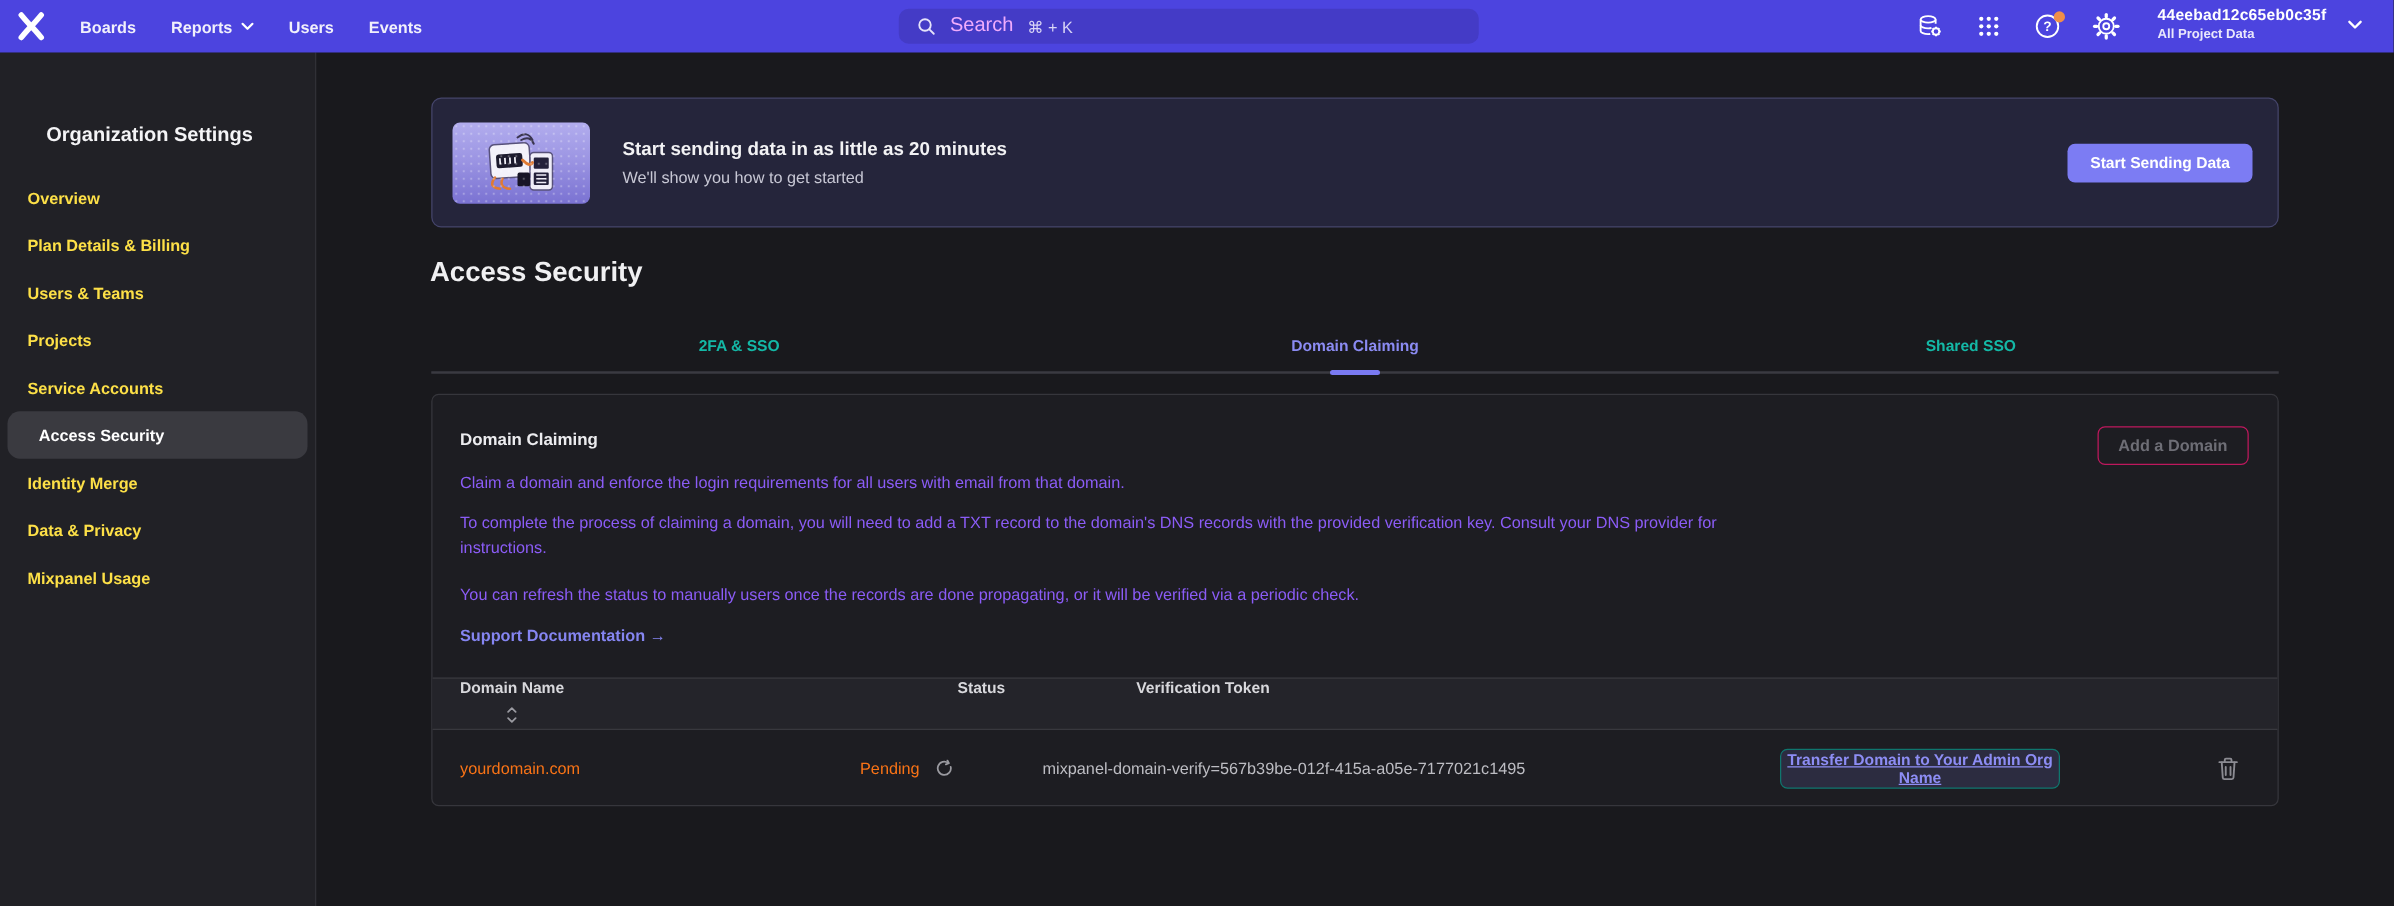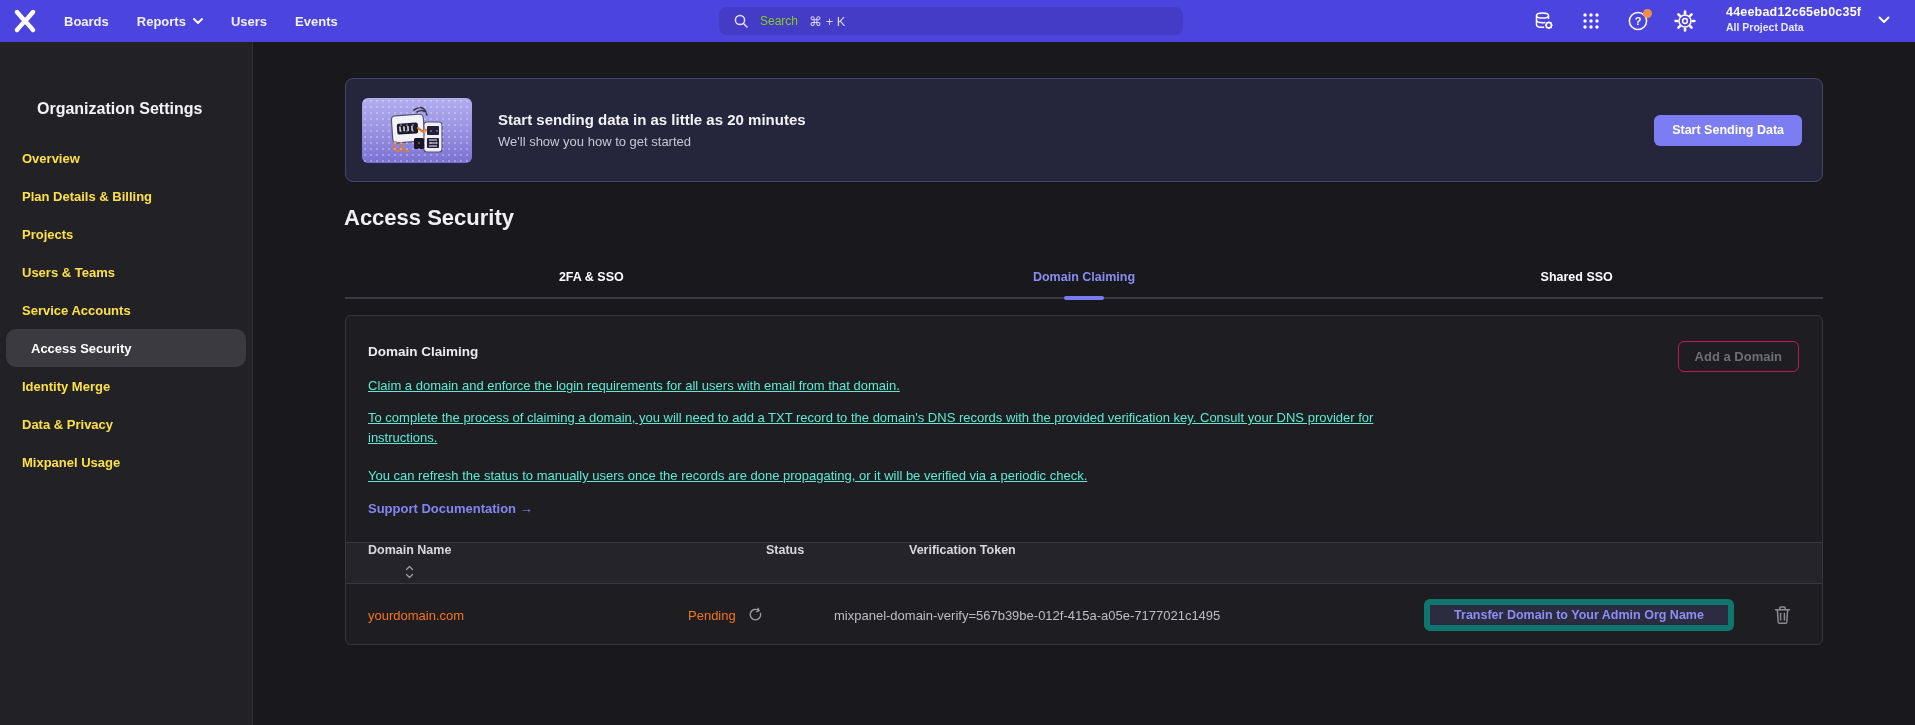--- a/index.html
+++ b/index.html
@@ -5,21 +5,21 @@
   * { margin:0; padding:0; box-sizing:border-box; }
   html,body { width:1915px; height:725px; background:#19191d; font-family:"Liberation Sans", sans-serif; overflow:hidden; }
   .stage { position:relative; width:1915px; height:725px; }
 
   
   .navbar { position:absolute; left:0; top:0; width:1915px; height:42px; background:#4c44df; display:flex; align-items:center; z-index:30; }
   .nav-logo { position:absolute; left:13px; top:9px; width:24px; height:24px; cursor:pointer; }
   .nav-links { position:absolute; left:64px; top:0; height:42px; display:flex; align-items:center; gap:28px; }
   .nav-link { color:#f1f0fb; font-size:13px; font-weight:600; display:flex; align-items:center; gap:7px; cursor:pointer; }
   .search-box { position:absolute; left:719px; top:7px; width:464px; height:28px; background:#443bc6; border-radius:8px; display:flex; align-items:center; padding-left:14px; gap:11px; cursor:text; }
-  .search-box .s-label { color:#84cc16; font-size:12px; }
+  .search-box .s-label { color:#f0abfc; font-size:16px; }
   .search-box .s-short { color:#d9d5f6; font-size:13px; }
   .nav-right { position:absolute; left:1533px; top:0; height:42px; display:flex; align-items:center; gap:25px; }
   .nav-icon { width:22px; height:22px; position:relative; display:flex; align-items:center; justify-content:center; cursor:pointer; }
   .badge-dot { position:absolute; top:-1px; right:-3px; width:9px; height:9px; border-radius:50%; background:#ef8e49; }
   .user-block { position:absolute; left:1726px; top:5px; cursor:pointer; }
   .user-id { color:#ffffff; font-size:12.5px; font-weight:700; letter-spacing:.2px; }
   .user-proj { color:#e9e7fb; font-size:10.5px; font-weight:700; margin-top:2px; }
   .user-caret { position:absolute; left:1878px; top:16px; cursor:pointer; }
 
   
@@ -35,47 +35,47 @@
            background:linear-gradient(180deg,#b2adee 0%, #9c95e3 45%, #7a72d2 100%); position:relative; }
   .thumb .dots { position:absolute; inset:0; background-image:radial-gradient(rgba(255,255,255,.28) 1px, transparent 1.2px); background-size:6px 6px; }
   .banner-text { margin-left:26px; }
   .banner-title { color:#f2f2f4; font-size:15px; font-weight:700; }
   .banner-sub { color:#c7c7d4; font-size:13px; margin-top:6px; }
   .banner-cta { margin-left:auto; height:31px; padding:0 18px; background:#7c7cf3; border:none; border-radius:6px; color:#ffffff; font-size:12.5px; font-weight:700; font-family:inherit; cursor:pointer; }
 
   
   .page-title { position:absolute; left:344px; top:205px; color:#f0f0f2; font-size:22px; font-weight:700; }
   .tabs { position:absolute; left:345px; top:256px; width:1478px; height:43px; border-bottom:2px solid #3a3a41; display:flex; }
-  .tab { flex:1; display:flex; align-items:center; justify-content:center; font-size:12.5px; font-weight:600; color:#ffffff; cursor:pointer; position:relative; }
+  .tab { flex:1; display:flex; align-items:center; justify-content:center; font-size:12.5px; font-weight:600; color:#14b8a6; cursor:pointer; position:relative; }
   .tab.active { color:#8b8bf2; }
   .tab.active .tab-ind { position:absolute; bottom:-3px; left:50%; transform:translateX(-50%); width:40px; height:4px; border-radius:2px; background:#7a7af2; }
 
   
   .card { position:absolute; left:345px; top:315px; width:1478px; height:330px; background:#1d1d22; border:1px solid #36363c; border-radius:6px; }
   .card-title { position:absolute; left:22px; top:28px; color:#ececef; font-size:13.5px; font-weight:600; }
   .add-btn { position:absolute; right:23px; top:25px; height:31px; padding:0 16px; background:transparent; border:1px solid #be185d; border-radius:6px; color:#6e6e76; font-size:13px; font-weight:600; font-family:inherit; cursor:default; }
-  .p { position:absolute; left:22px; color:#5eead4; font-size:13px; line-height:20px;text-decoration:underline; }
+  .p { position:absolute; left:22px; color:#8b5cf6; font-size:13px; line-height:20px; }
   .p1 { top:60px; }
   .p2 { top:92px; max-width:1072px; }
   .p3 { top:150px; }
   .doc-link { position:absolute; left:22px; top:185px; color:#8585f1; font-size:13px; font-weight:600; text-decoration:none; cursor:pointer; }
 
   .thead { position:absolute; left:0; top:226px; width:100%; height:42px; background:#24242a; border-top:1px solid #38383e; border-bottom:1px solid #38383e; }
   .th { position:absolute; top:0; height:42px; display:flex; align-items:center; gap:8px; color:#d8d8dc; font-size:12.5px; font-weight:600;flex-direction:column; }
   .th-domain { left:22px; cursor:pointer; }
   .th-status { left:420px; }
   .th-token { left:563px; }
 
   .trow { position:absolute; left:0; top:268px; width:100%; height:61px; }
   .cell { position:absolute; top:50%; transform:translateY(-50%); font-size:13px; color:#f97316; display:flex; align-items:center; }
   .cell-domain { left:22px; }
   .cell-status { left:342px; gap:12px; }
   .cell-token { left:488px; color:#bdbdc3; }
   .refresh { cursor:pointer; display:flex; }
-  .transfer-btn { position:absolute; left:1078px; top:50%; transform:translateY(-50%); width:310px; height:32px; background:#2c2c40; border:6px solid #0f766e; border-radius:6px; color:#8d8df4; font-size:12.5px; font-weight:700; font-family:inherit; cursor:pointer; }
+  .transfer-btn { position:absolute; left:1078px; top:50%; transform:translateY(-50%); width:224px; height:32px; background:#2c2c40; border:1px solid #0f766e; border-radius:6px; color:#8d8df4; font-size:12.5px; font-weight:700; font-family:inherit; cursor:pointer;text-decoration:underline; }
   .trash { position:absolute; left:1428px; top:50%; transform:translateY(-50%); cursor:pointer; display:flex; }
 </style>
 </head>
 <body>
 
 <div class="stage">
 
   <header class="navbar">
     <div class="nav-logo">
       <svg viewBox="0 0 24 24" width="24" height="24">
@@ -175,22 +175,22 @@
     <svg class="user-caret" width="12" height="8" viewBox="0 0 12 8">
       <polyline points="1.5,1.5 6,6 10.5,1.5" fill="none" stroke="#ffffff" stroke-width="1.9" stroke-linecap="round" stroke-linejoin="round"></polyline>
     </svg>
   </header>
 
   <aside class="sidebar">
     <div class="sb-title">Organization Settings</div>
     <ul class="sb-list">
       <li class="sb-item">Overview</li>
       <li class="sb-item">Plan Details &amp; Billing</li>
+      <li class="sb-item">Users &amp; Teams</li>
       <li class="sb-item">Projects</li>
-      <li class="sb-item">Users &amp; Teams</li>
       <li class="sb-item">Service Accounts</li>
       <li class="sb-item active">Access Security</li>
       <li class="sb-item">Identity Merge</li>
       <li class="sb-item">Data &amp; Privacy</li>
       <li class="sb-item">Mixpanel Usage</li>
     </ul>
   </aside>
 
   <section class="banner">
     <div class="thumb">

